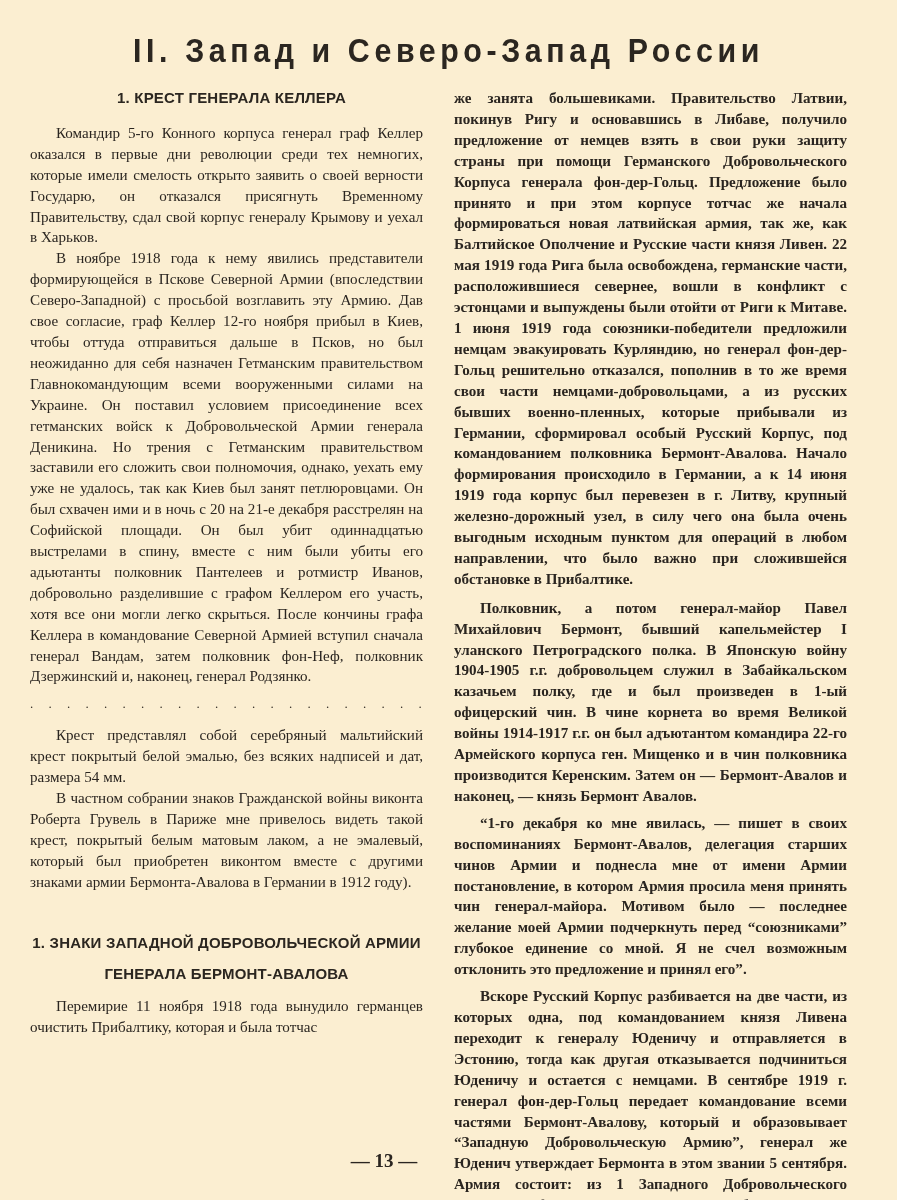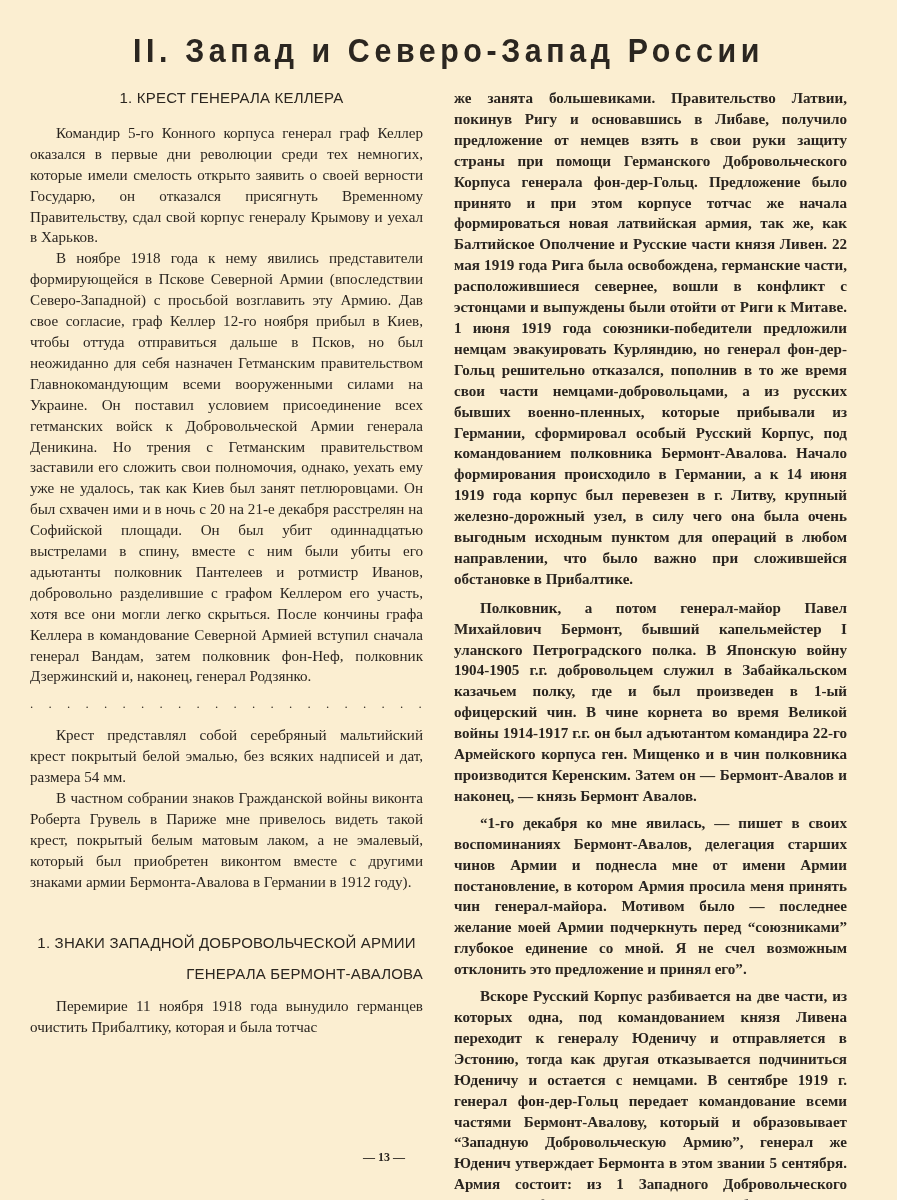--- a/index.html
+++ b/index.html
@@ -27,44 +27,44 @@
     line-height: 20.9px;
     text-align: justify;
     hyphens: manual;
   }
   .col-left { left: 30px; }
   .col-right { left: 454px; font-weight: bold; }
   .col p { margin: 0; text-indent: 26px; }
   .col p.noindent { text-indent: 0; }
   .sec-heading {
     font-family: "Liberation Sans", "DejaVu Sans", sans-serif;
-    font-weight: normal;
+    font-weight: bold;
     font-size: 15px;
     text-align: center;
     margin: 0;
     color: #2b2620;
     letter-spacing: 0.2px;
   }
   .h1 { margin-top: 0px; margin-bottom: 14px; padding-left: 10px; }
   .h2a { margin-top: 40px; margin-bottom: 0; white-space: nowrap; }
-  .h2b { margin-top: 10px; margin-bottom: 12px; text-align: right; }
+  .h2b { margin-top: 10px; margin-bottom: 12px; }
   .dots {
     margin: 10px 0 14px 0;
     letter-spacing: 6px;
     font-size: 13px;
     line-height: 14px;
     white-space: nowrap;
     overflow: hidden;
     color: #3a332b;
   }
   .spacer-8 { height: 8px; }
   .spacer-6 { height: 6px; }
   .page-number {
     position: absolute; left: 0; width: 768px; top: 1150px;
-    text-align: center; font-size: 12px; font-weight: bold;
+    text-align: center; font-size: 19px; font-weight: bold;
     font-family: "Liberation Serif", "DejaVu Serif", serif;
   }
 </style>
 </head>
 <body>
 
 <h1 class="page-title">II. Запад и Северо-Запад России</h1>
 
 <div class="col col-left">
   <h2 class="sec-heading h1">1. КРЕСТ ГЕНЕРАЛА КЕЛЛЕРА</h2>

